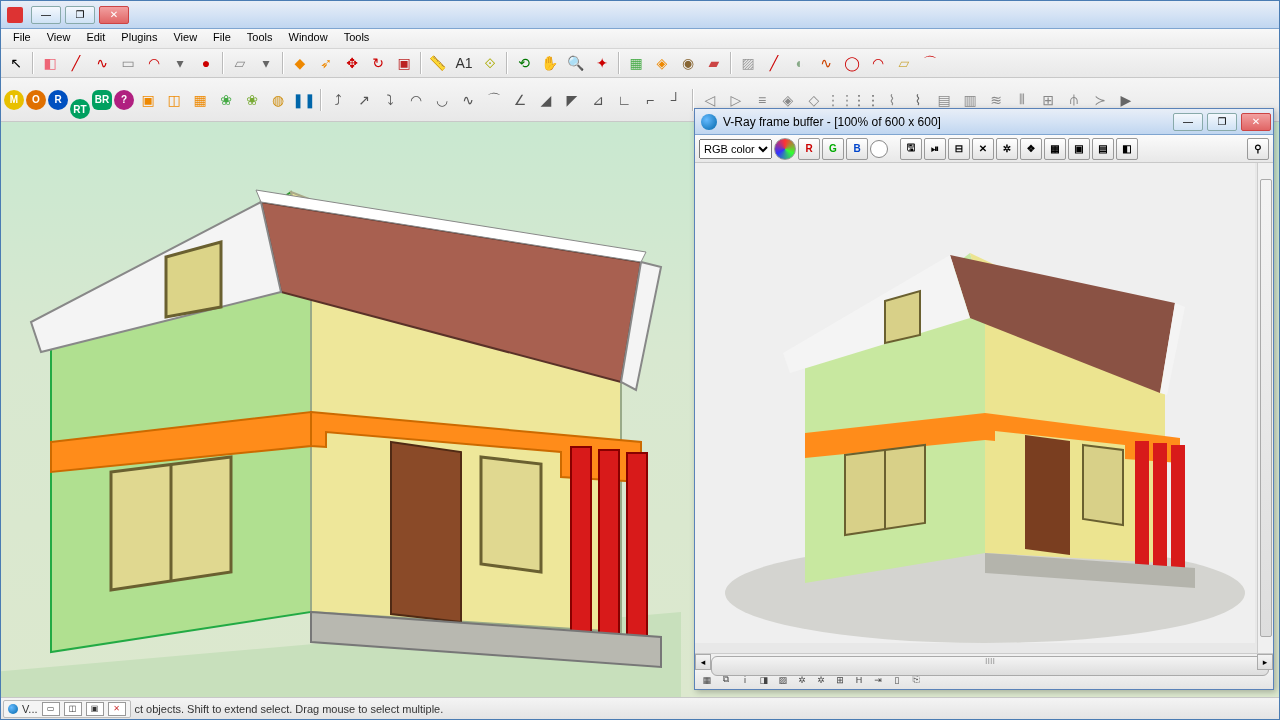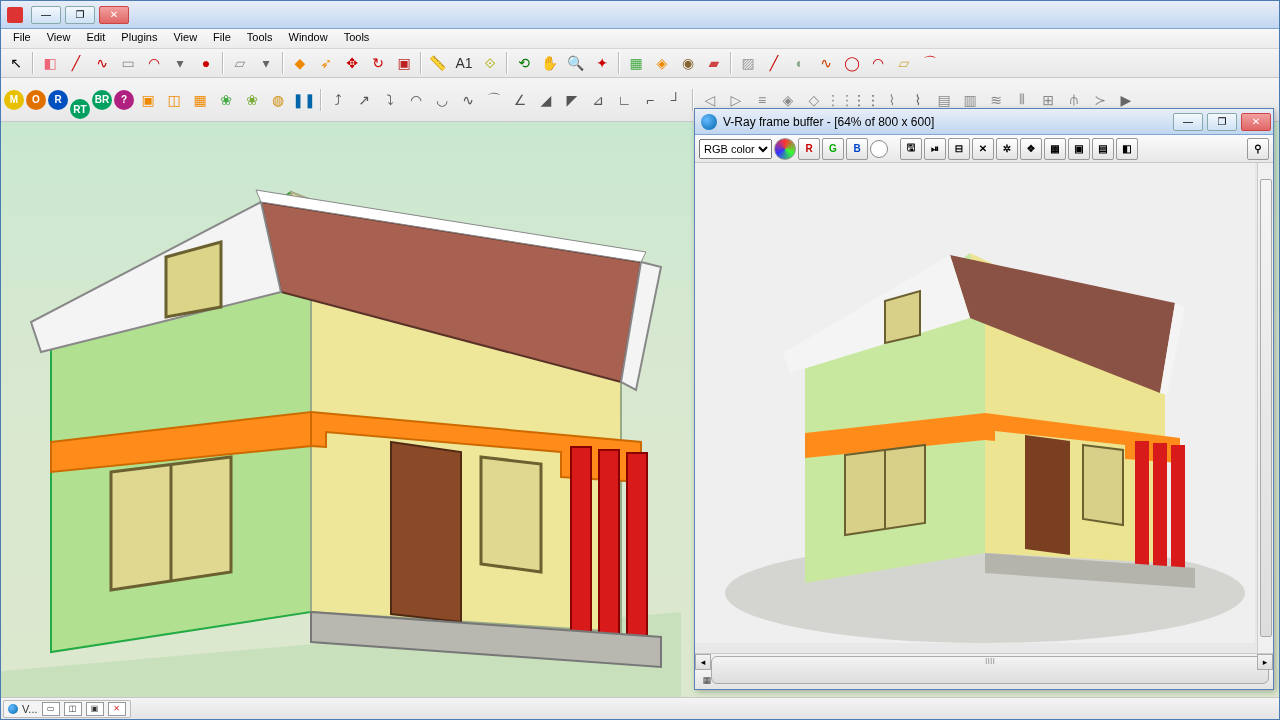--- a/index.html
+++ b/index.html
@@ -26,21 +26,21 @@
 .vray-win .titlebar{height:26px}
 .vray-win .titlebar .app-icon{background:radial-gradient(circle at 35% 35%,#6bf,#06a);border-radius:50%}
 .vray-tools{height:28px;background:linear-gradient(#fbfbfb,#e8e8e8);border-bottom:1px solid #c8c8c8;display:flex;align-items:center;padding:2px 4px;gap:2px}
 .vray-tools select{font-size:11px;height:20px}
 .vray-tools .vb{width:22px;height:22px;border:1px solid #999;border-radius:2px;background:linear-gradient(#fff,#e4e4e4);display:flex;align-items:center;justify-content:center;font-size:10px;font-weight:bold}
 .vray-tools .circ{width:18px;height:18px;border-radius:50%;border:1px solid #888;background:#fff}
 .vray-view{flex:1;background:#e8e8e8;position:relative;overflow:hidden}
 .vray-bottom{height:20px;background:linear-gradient(#f4f4f4,#e4e4e4);border-top:1px solid #c8c8c8;display:flex;align-items:center;padding:0 4px;gap:3px}
 .vray-bottom .vbb{width:16px;height:14px;font-size:9px;display:flex;align-items:center;justify-content:center;color:#444}
 .vray-scroll{height:16px;background:#f0f0f0;border-top:1px solid #ccc;position:relative}
-.vray-scroll .thumb{position:absolute;left:16px;right:4px;top:2px;height:28px;background:linear-gradient(#f4f4f4,#ddd);border:1px solid #aaa;border-radius:6px}
+.vray-scroll .thumb{position:absolute;left:16px;right:4px;top:2px;height:20px;background:linear-gradient(#f4f4f4,#ddd);border:1px solid #aaa;border-radius:6px}
 .vray-scroll .arrow{position:absolute;top:0;width:16px;height:16px;background:linear-gradient(#f4f4f4,#ddd);border:1px solid #aaa;display:flex;align-items:center;justify-content:center;font-size:9px}
 .vray-vscroll{position:absolute;right:0;top:54px;bottom:36px;width:16px;background:#f0f0f0;border-left:1px solid #ccc}
 .vray-vscroll .thumb{position:absolute;top:16px;bottom:16px;left:2px;width:12px;background:linear-gradient(#f4f4f4,#ddd);border:1px solid #aaa;border-radius:2px}
 svg.house{position:absolute}
 </style>
 </head>
 <body>
 
 <div class="win-frame">
 
@@ -106,21 +106,21 @@
       <div class="tb" style="color: rgb(204, 0, 0);">◯</div>
       <div class="tb" style="color: rgb(204, 0, 0);">◠</div>
       <div class="tb" style="color: rgb(204, 170, 68);">▱</div>
       <div class="tb" style="color: rgb(204, 0, 0);">⌒</div>
     </div>
   <div class="toolbar" id="tb2">
       <div class="tb round" style="background: rgb(232, 192, 0);">M</div>
       <div class="tb round" style="background: rgb(224, 112, 0);">O</div>
       <div class="tb round" style="background: rgb(0, 80, 192);">R</div>
       <div class="tb round" style="background: rgb(0, 160, 96); margin-top: 20px;">RT</div>
-      <div class="tb round" style="background: rgb(0, 160, 96);">BR</div>
+      <div class="tb round" style="background: rgb(0, 160, 96); border-radius: 6px;">BR</div>
       <div class="tb round" style="background: rgb(176, 32, 128);">?</div>
       <div class="tb" style="color: rgb(238, 136, 0);">▣</div>
       <div class="tb" style="color: rgb(238, 136, 0);">◫</div>
       <div class="tb" style="color: rgb(238, 136, 0);">▦</div>
       <div class="tb" style="color: rgb(68, 170, 68);">❀</div>
       <div class="tb" style="color: rgb(119, 170, 51);">❀</div>
       <div class="tb" style="color: rgb(204, 136, 0);">◍</div>
       <div class="tb" style="color: rgb(0, 102, 170);">❚❚</div>
       <div class="sep"></div>
       <div class="tb" style="color: rgb(85, 85, 85);">⤴</div>
@@ -198,28 +198,29 @@
 
   <div class="statusbar">
     <div class="panel">
       <span style="width:10px;height:10px;border-radius:50%;background:radial-gradient(circle at 35% 35%,#6bf,#06a);display:inline-block"></span>
       <span>V...</span>
       <span class="mini">▭</span>
       <span class="mini">◫</span>
       <span class="mini">▣</span>
       <span class="mini" style="color:#c33">✕</span>
     </div>
+    <span>   ct objects. Shift to extend select. Drag mouse to select multiple.</span>
   </div>
 
 </div>
 
 <div class="vray-win">
   <div class="titlebar">
     <div class="app-icon"></div>
-    <div class="title">V-Ray frame buffer - [64% of 800 x 600]</div>
+    <div class="title">V-Ray frame buffer - [100% of 600 x 600]</div>
     <div class="win-btns">
       <div class="win-btn">—</div>
       <div class="win-btn">❐</div>
       <div class="win-btn close">✕</div>
     </div>
   </div>
   <div class="vray-tools">
     <select><option>RGB color</option></select>
     <div class="vb" style="background:conic-gradient(#f33,#3f3,#33f,#f33);border-radius:50%"></div>
     <div class="vb" style="color:#c00">R</div>

